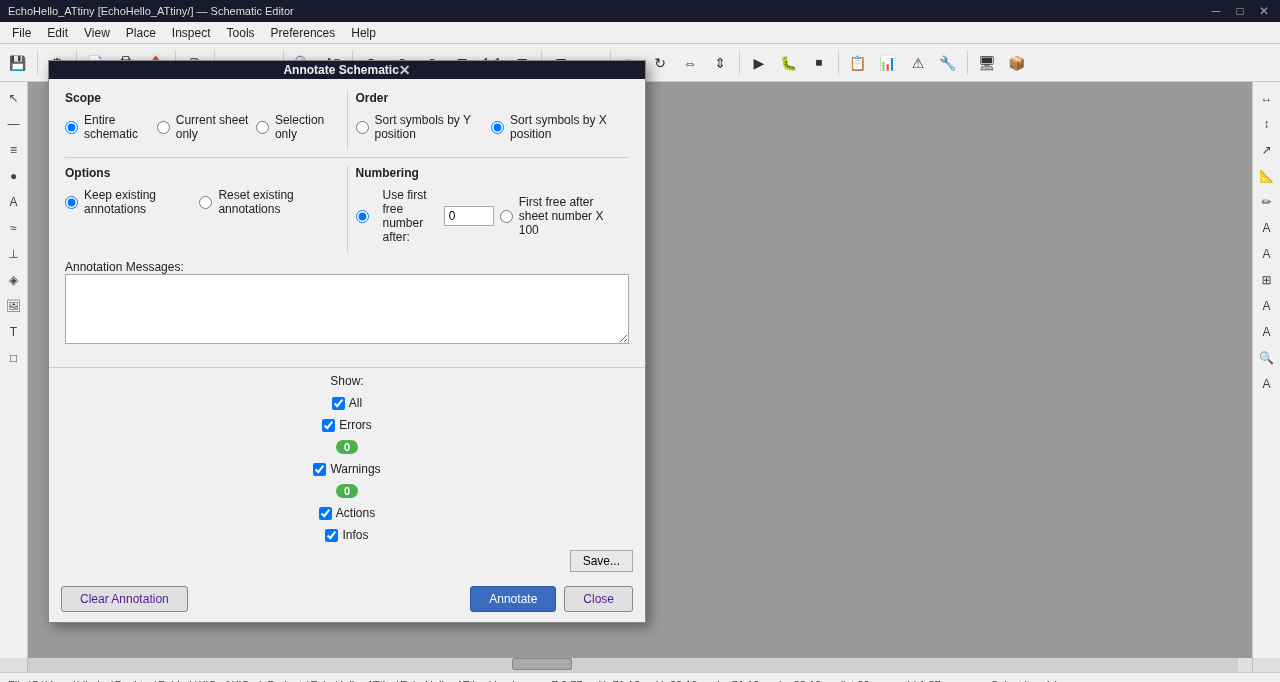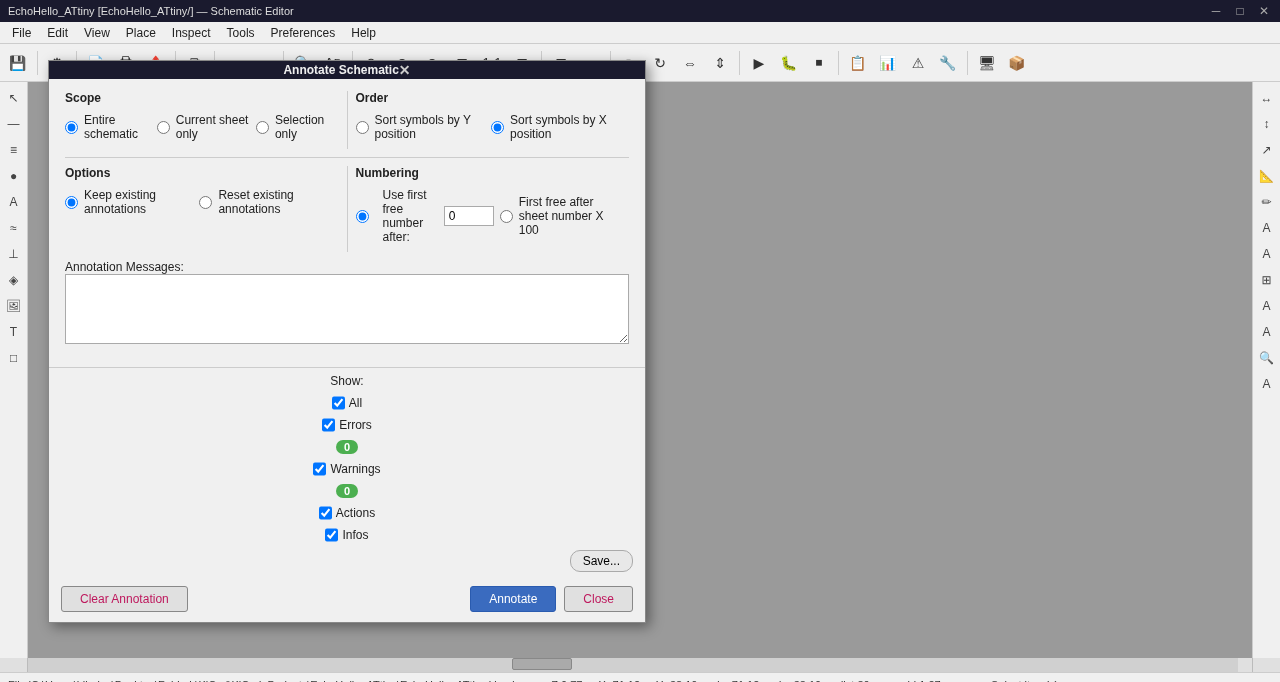--- a/index.html
+++ b/index.html
@@ -285,20 +285,21 @@
       gap: 8px;
       background: #f0f0f0;
       flex-direction: column;
     }
     .footer-show-label {
       font-size: 12px;
       color: #222;
     }
     .footer-check-item {
       display: flex;
+      align-items: center;
       gap: 4px;
       font-size: 12px;
       color: #222;
     }
     .count-badge {
       background: #4caf50;
       color: #fff;
       border-radius: 10px;
       padding: 1px 7px;
       font-size: 11px;
@@ -306,41 +307,41 @@
       min-width: 22px;
       text-align: center;
     }
     .save-btn {
       margin-left: auto;
       background: #e8e8e8;
       border: 1px solid #aaa;
       padding: 3px 12px;
       font-size: 12px;
       cursor: pointer;
-      border-radius: 10px;
+      border-radius: 0;
     }
 
     
     .dialog-action-row {
       display: flex;
       justify-content: space-between;
       align-items: center;
       padding: 8px 12px 10px;
       background: #f0f0f0;
     }
     .btn {
       padding: 5px 18px;
       font-size: 12px;
       border-radius: 3px;
       border: 1px solid #888;
       cursor: pointer;
     }
     .btn-default {
       background: #e0e0e0;
-      color: #be185d;
+      color: #4c1d95;
     }
     .btn-primary {
       background: #3a6bbf;
       color: #fff;
       border-color: #2a5baf;
     }
 
     
     .thumbnail {
       position: absolute;

